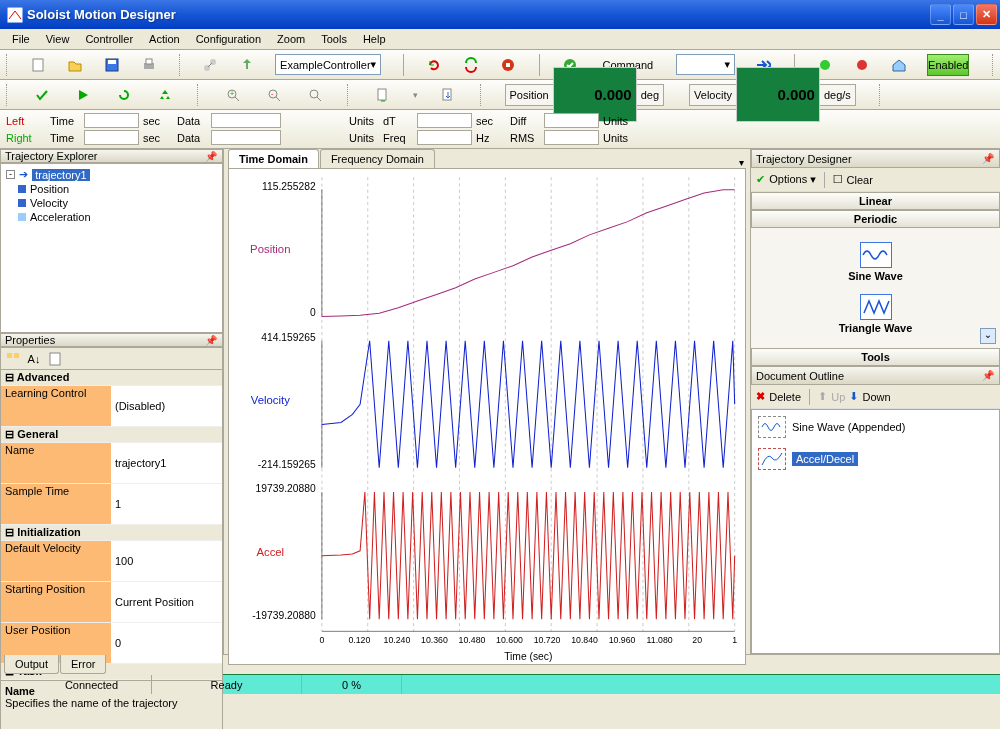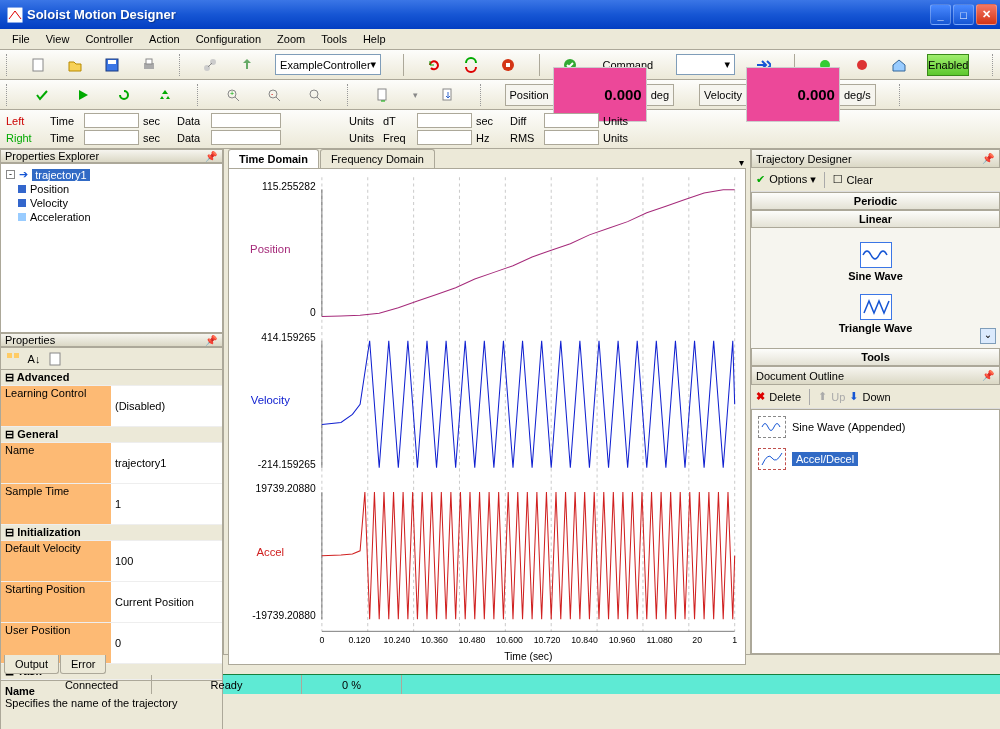--- a/index.html
+++ b/index.html
@@ -49,21 +49,21 @@
 .wave-opt { display:inline-block; margin: 6px 8px; text-align:center; font-size:11px;}
 .wave-icon { width:32px;height:26px;border:1px solid #3b76e6;background:white;margin:0 auto 2px auto;display:flex;align-items:center;justify-content:center;}
 .outline-list { background:white; border:1px solid #aca899; flex:1; padding:4px;}
 .outline-item { display:flex;align-items:center;gap:6px; padding:2px; font-size:11px; margin-bottom:6px;}
 .outline-item.sel span.txt { background:#316ac5; color:white; padding:1px 4px;}
 .outline-thumb { width:28px;height:22px;border:1px dashed #c0504d; background:white;display:flex;align-items:center;justify-content:center;}
 .bottom-tabs { height:20px; display:flex; padding-left:4px; background:#ece9d8; border-top:1px solid #aca899;}
 .statusbar { height:20px; display:flex; border-top:1px solid #15803d; background:#5eead4;padding-left:32px;}
 .status-cell { border-right:1px solid #aca899; padding:2px 10px; display:flex;align-items:center;justify-content:center;font-size:11px; min-width:120px;}
 .readout-box { border:1px solid #aca899; background:#f6f5ef; padding:2px 4px; display:flex;align-items:center;gap:4px; height:22px;}
-.readout-val { width:94px; text-align:right; font-family: Arial; font-size:15px; font-weight:bold; background:#ec4899; border:1px solid #ccc; padding:18px 4px;}
+.readout-val { width:84px; text-align:right; font-family: Arial; font-size:15px; font-weight:bold; background:#15803d; border:1px solid #ccc; padding:18px 4px;}
 svg { display:block; }
 </style>
 </head>
 <body>
 
 <div class="titlebar">
   <span class="titlebar-icon">
       <svg width="16" height="16">
         <rect width="16" height="16" fill="#fff" stroke="#1656d4"></rect>
         <path d="M2 12 L8 4 L14 12" stroke="#d00" fill="none"></path>
@@ -291,21 +291,21 @@
     <span class="lbl">RMS</span>
       <input style="width: 55px;">
     <span class="lbl">Units</span>
   </div>
 </div>
 
 <div class="main-content" style="height:505px">
 
   <div class="left-pane">
     <div class="panel-hdr">
-      <span>Properties Explorer</span>
+      <span>Trajectory Explorer</span>
         <span class="pin">📌</span>
     </div>
     <div class="tree" style="flex:0 0 170px">
       <div class="tree-item root">
         <span style="border:1px solid #888;width:9px;height:9px;text-align:center;line-height:7px;font-size:9px">-</span>
         <span style="color:#1656d4">➔</span>
         <span class="selected" style="background:#316ac5;color:white;padding:0 3px">trajectory1</span>
       </div>
       <div class="tree-item">
           <span class="sq" style="background:#36c"></span>
@@ -432,22 +432,22 @@
         <span>Trajectory Designer</span>
         <span class="pin">📌</span>
       </div>
     <div class="tool-row">
       <span style="color:#0a0">✔</span>
       <span><span>Options</span> ▾</span>
       <span style="border-left:1px solid #aaa;height:16px;margin:0 4px"></span>
       <span>☐</span>
       <span>Clear</span>
     </div>
+    <div class="section-hdr">Linear</div>
     <div class="section-hdr">Periodic</div>
-    <div class="section-hdr">Linear</div>
     <div class="wave-options" style="position:relative">
       <div class="wave-opt">
         <div class="wave-icon">
             <svg width="28" height="20">
               <path d="M1 10 Q5 2 9 10 T17 10 T25 10" stroke="#1656d4" fill="none" stroke-width="1.5"></path>
             </svg>
           </div>
         <b>Sine Wave</b>
       </div><br>
       <div class="wave-opt">

